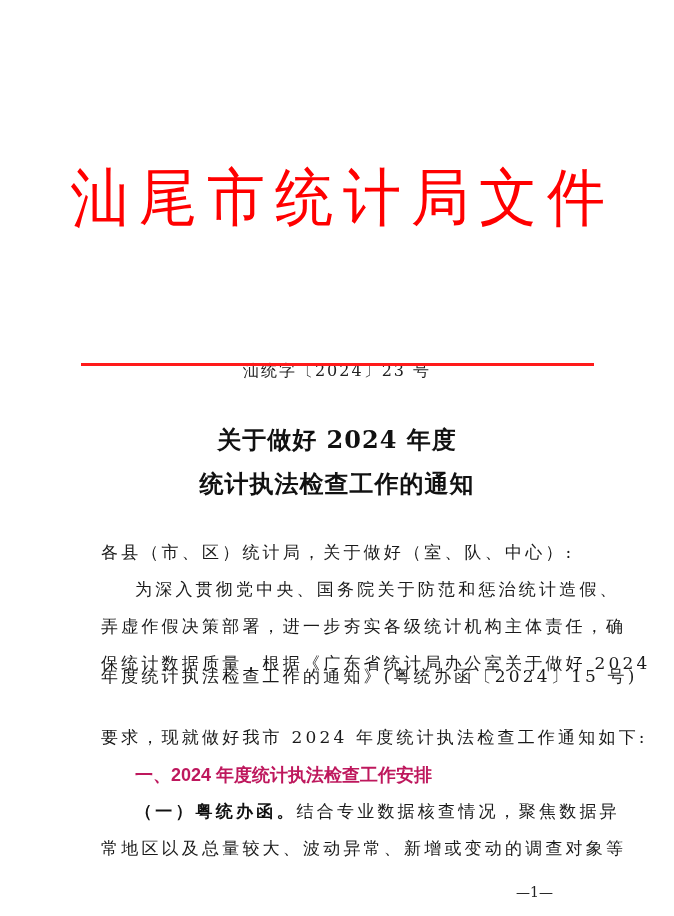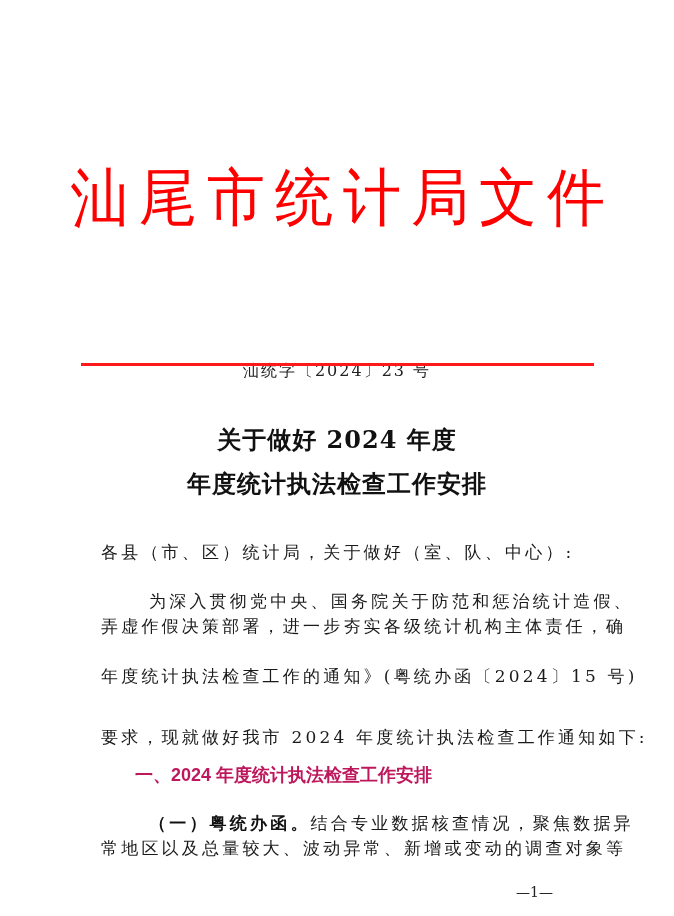--- a/index.html
+++ b/index.html
@@ -72,21 +72,21 @@
     .body-line {
       position: absolute;
       left: 101px;
       width: 475px;
       font-size: 17px;
       line-height: 24px;
       color: #1a1a1a;
       white-space: nowrap;
       letter-spacing: 3.2px;
     }
-    .indent { left: 149px; margin-top: 12px; }
+    .indent { left: 135px; }
     .heading1 {
       position: absolute;
       left: 135px;
       top: 762px;
       font-family: Liberation Sans, sans-serif;
       font-weight: bold;
       font-size: 18px;
       line-height: 26px;
       color: #be185d;
       white-space: nowrap;
@@ -109,26 +109,27 @@
 
 <div class="page">
 
   <div class="masthead">汕尾市统计局文件</div>
 
   <div class="doc-number">汕统字〔2024〕23 号</div>
 
   <div class="red-rule"></div>
 
   <div class="title l1">关于做好 2024 年度</div>
-  <div class="title l2">年度统计执法检查工作安排</div>
+  <div class="title l2">统计执法检查工作的通知</div>
 
   <div class="body-line" style="top:540px;">各县（市、区）统计局，关于做好（室、队、中心）:</div>
 
   <div class="body-line indent" style="top:577px;">为深入贯彻党中央、国务院关于防范和惩治统计造假、</div>
   <div class="body-line" style="top:614px;">弄虚作假决策部署，进一步夯实各级统计机构主体责任，确</div>
+  <div class="body-line" style="top:651px;">保统计数据质量，根据《广东省统计局办公室关于做好 2024</div>
   <div class="body-line" style="top:664px;">年度统计执法检查工作的通知》(粤统办函〔2024〕15 号)</div>
   <div class="body-line" style="top:725px;">要求，现就做好我市 2024 年度统计执法检查工作通知如下:</div>
 
   <div class="heading1">一、2024 年度统计执法检查工作安排</div>
 
   <div class="body-line indent" style="top:799px;">
     <span class="sub-bold">（一）粤统办函。</span><span>结合专业数据核查情况，聚焦数据异</span>
   </div>
   <div class="body-line" style="top:836px;">常地区以及总量较大、波动异常、新增或变动的调查对象等</div>
 

